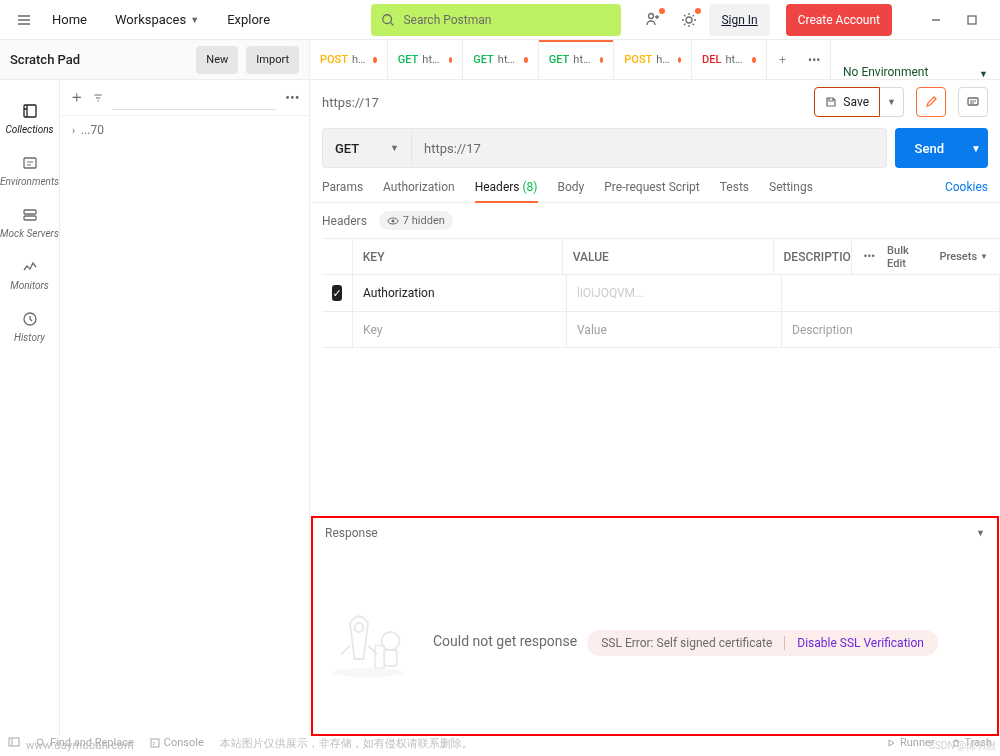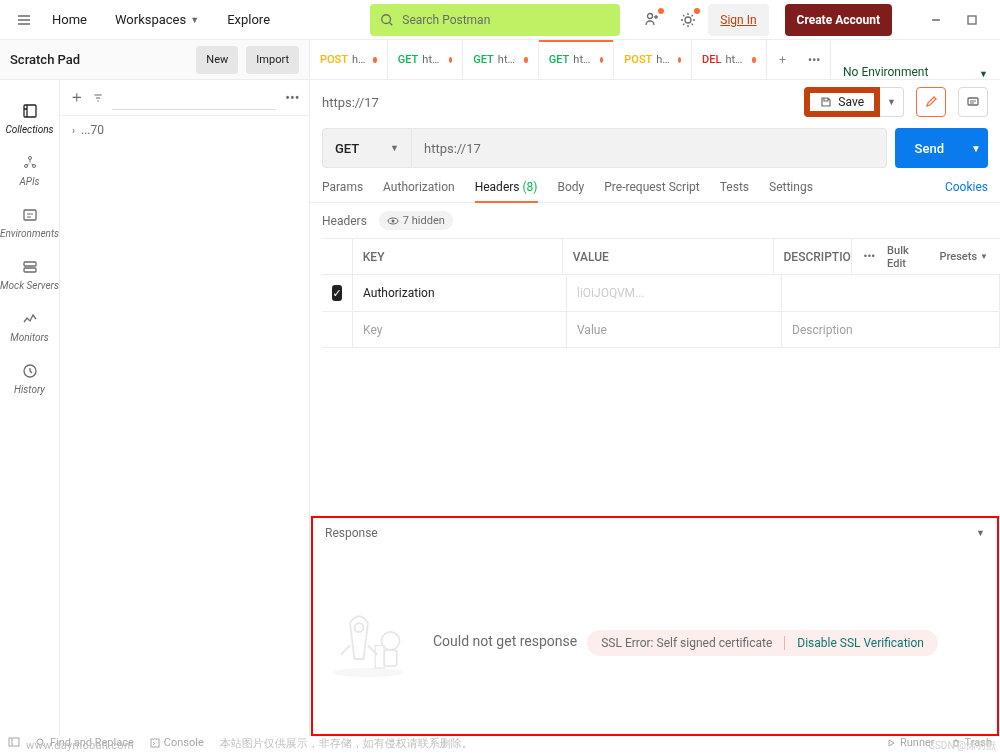--- a/index.html
+++ b/index.html
@@ -7,22 +7,22 @@
 
 
 .topbar { height:40px; display:flex; align-items:center; padding:0 12px; border-bottom:1px solid #ededed; gap:4px; }
 .menu-icon { width:24px; height:24px; display:flex; align-items:center; justify-content:center; color:#6b6b6b; cursor:pointer; }
 .nav-item { padding:8px 12px; font-size:13px; color:#212121; cursor:pointer; display:flex; align-items:center; gap:4px; }
 .topbar-spacer { flex:1; }
 .search-box { width:250px; height:32px; background:#bef264; border-radius:4px; display:flex; align-items:center; gap:8px; padding:0 10px; color:#6b6b6b; cursor:text; }
 .icon-btn { width:32px; height:32px; display:flex; align-items:center; justify-content:center; color:#6b6b6b; cursor:pointer; position:relative; border-radius:4px; }
 .badge-dot { position:absolute; top:4px; right:4px; width:6px; height:6px; background:#ff6c37; border-radius:50%; }
 .btn { height:32px; padding:0 12px; border-radius:4px; display:flex; align-items:center; font-size:12px; cursor:pointer; border:none; }
-.btn-light { background:#f2f2f2; color:#c2410c;text-decoration:underline; }
-.btn-primary { background:#7f1d1d; color:#fff; font-weight:700; }
+.btn-light { background:#f2f2f2; color:#0f172a;text-decoration:underline; }
+.btn-primary { background:#ef4444; color:#fff; font-weight:400; }
 .win-btn { width:32px; height:32px; display:flex; align-items:center; justify-content:center; color:#6b6b6b; cursor:pointer; }
 .gap { width:8px; }
 
 
 .secondbar { height:40px; display:flex; align-items:stretch; border-bottom:1px solid #ededed; }
 .sb-left { width:310px; display:flex; align-items:center; padding:0 10px; gap:8px; border-right:1px solid #ededed; background:#fafafa; }
 .sb-title { font-size:13px; color:#212121; font-weight:500; flex:1; }
 .btn-sm { height:28px; padding:0 10px; background:#e6e6e6; border-radius:4px; font-size:11px; cursor:pointer; display:flex; align-items:center; color:#212121; border:none; }
 .tabs-area { flex:1; display:flex; align-items:stretch; overflow:hidden; }
 .req-tab { display:flex; align-items:center; padding:0 10px; font-size:11px; gap:4px; cursor:pointer; border-right:1px solid #ededed; position:relative; min-width:0; }
@@ -49,21 +49,21 @@
 .tree-toolbar .icon-btn { width:24px; height:24px; }
 .filter-input { flex:1; height:24px; border:none; background:transparent; outline:none; font-size:12px; padding:0 4px; border-bottom:1px solid #e0e0e0; }
 .tree-item { height:28px; display:flex; align-items:center; gap:6px; padding:0 12px; font-size:12px; color:#6b6b6b; cursor:pointer; }
 .tree-chevron { font-size:10px; color:#6b6b6b; }
 
 .content { flex:1; display:flex; flex-direction:column; min-width:0; position:relative; }
 
 
 .req-title-bar { height:44px; display:flex; align-items:center; padding:0 12px; gap:8px; }
 .req-title { font-size:13px; color:#6b6b6b; flex:1; white-space:nowrap; overflow:hidden; text-overflow:ellipsis; }
-.save-btn { height:30px; display:flex; align-items:center; gap:6px; padding:0 10px; background:#fff; border:6px solid #c2410c; border-radius:4px 0 0 4px; font-size:12px; cursor:pointer; color:#212121; }
+.save-btn { height:30px; display:flex; align-items:center; gap:6px; padding:0 10px; background:#fff; border:1px solid #c2410c; border-radius:4px 0 0 4px; font-size:12px; cursor:pointer; color:#212121; }
 .save-drop { height:30px; width:24px; display:flex; align-items:center; justify-content:center; border:1px solid #d9d9d9; border-left:none; border-radius:0 4px 4px 0; cursor:pointer; color:#6b6b6b; font-size:9px; background:#fff; }
 .outline-btn { height:30px; width:30px; display:flex; align-items:center; justify-content:center; border:1px solid #d9d9d9; border-radius:4px; cursor:pointer; margin-left:4px; color:#6b6b6b; }
 .outline-btn.orange { border-color:#ff6c37; color:#ff6c37; }
 
 
 .url-bar { margin:4px 12px 0; display:flex; gap:8px; }
 .method-select { width:90px; height:40px; background:#f2f2f2; border:1px solid #e6e6e6; border-radius:4px 0 0 4px; display:flex; align-items:center; padding:0 12px; font-size:13px; font-weight:500; color:#212121; cursor:pointer; justify-content:space-between; }
 .url-input { flex:1; height:40px; background:#f2f2f2; border:1px solid #e6e6e6; border-left:none; border-radius:0 4px 4px 0; padding:0 12px; font-size:13px; color:#6b6b6b; outline:none; margin-left:-8px; }
 .send-btn { height:40px; background:#097bed; color:#fff; padding:0 20px; border-radius:4px 0 0 4px; font-size:13px; font-weight:500; cursor:pointer; display:flex; align-items:center; border:none; }
 .send-drop { height:40px; width:24px; background:#097bed; color:#fff; display:flex; align-items:center; justify-content:center; border-radius:0 4px 4px 0; cursor:pointer; font-size:10px; }
@@ -97,21 +97,21 @@
 .blurred { color:#ccc; filter:blur(0.5px); }
 
 
 .response-area { position:absolute; left:1px; right:1px; bottom:0; height:220px; border:2px solid #ff0000; padding:0; background:#fff; }
 .response-header { padding:8px 12px; font-size:12px; color:#6b6b6b; display:flex; justify-content:space-between; align-items:center; }
 .response-body { display:flex; flex-direction:row; align-items:center; justify-content:flex-start; height:calc(100% - 30px); gap:10px; }
 .rocket-svg { width:110px; height:90px; opacity:0.45; }
 .resp-msg { font-size:14px; color:#6b6b6b; }
 .ssl-error-bar { display:flex; align-items:center; gap:12px; background:#fdeeee; border-radius:16px; padding:6px 14px; font-size:12px; margin-top:4px; }
 .ssl-text { color:#6b6b6b; }
-.ssl-link { color:#0f766e; cursor:pointer; border-left:1px solid #e9b4b4; padding-left:12px; }
+.ssl-link { color:#6d28d9; cursor:pointer; border-left:1px solid #e9b4b4; padding-left:12px; }
 
 
 .footer { position:absolute; bottom:0; left:0; right:0; height:20px; display:flex; align-items:flex-start; font-size:11px; color:#a8a8a8; padding:0 8px; gap:16px; background:rgba(255,255,255,0.85); }
 .footer-spacer { flex:1; }
 .footer-item { display:flex; align-items:center; gap:4px; cursor:pointer; }
 .watermark { color:#c0c0c0; }
 .watermark-overlay { position:absolute; bottom:4px; left:26px; font-size:11px; color:#bdbdbd; letter-spacing:0.3px; }
 .csdn-watermark { position:absolute; bottom:3px; right:4px; font-size:10px; color:#d0d0d0; }
 
 svg { display:block; }
@@ -217,29 +217,20 @@
 </div>
 
 <div class="main">
   <div class="sidebar-icons">
     <div class="side-icon active">
       <svg viewBox="0 0 18 18">
           <rect x="3" y="3" width="12" height="12" rx="1" stroke="#212121" fill="none" stroke-width="1.3"></rect>
           <path d="M6 3v12M3 7h3" stroke="#212121" stroke-width="1.3"></path>
         </svg>
       <span>Collections</span>
-    </div>
-    <div class="side-icon">
-      <svg viewBox="0 0 18 18">
-          <circle cx="9" cy="4" r="1.5" stroke="#6b6b6b" fill="none"></circle>
-          <circle cx="5" cy="12" r="1.5" stroke="#6b6b6b" fill="none"></circle>
-          <circle cx="13" cy="12" r="1.5" stroke="#6b6b6b" fill="none"></circle>
-          <path d="M9 5.5v3M7.5 10L6 11M10.5 10l1.5 1" stroke="#6b6b6b"></path>
-        </svg>
-      <span>APIs</span>
     </div>
     <div class="side-icon">
       <svg viewBox="0 0 18 18">
           <rect x="3" y="4" width="12" height="10" rx="1" stroke="#6b6b6b" fill="none" stroke-width="1.3"></rect>
           <path d="M6 8h6M6 11h4" stroke="#6b6b6b"></path>
         </svg>
       <span>Environments</span>
     </div>
     <div class="side-icon">
       <svg viewBox="0 0 18 18">

